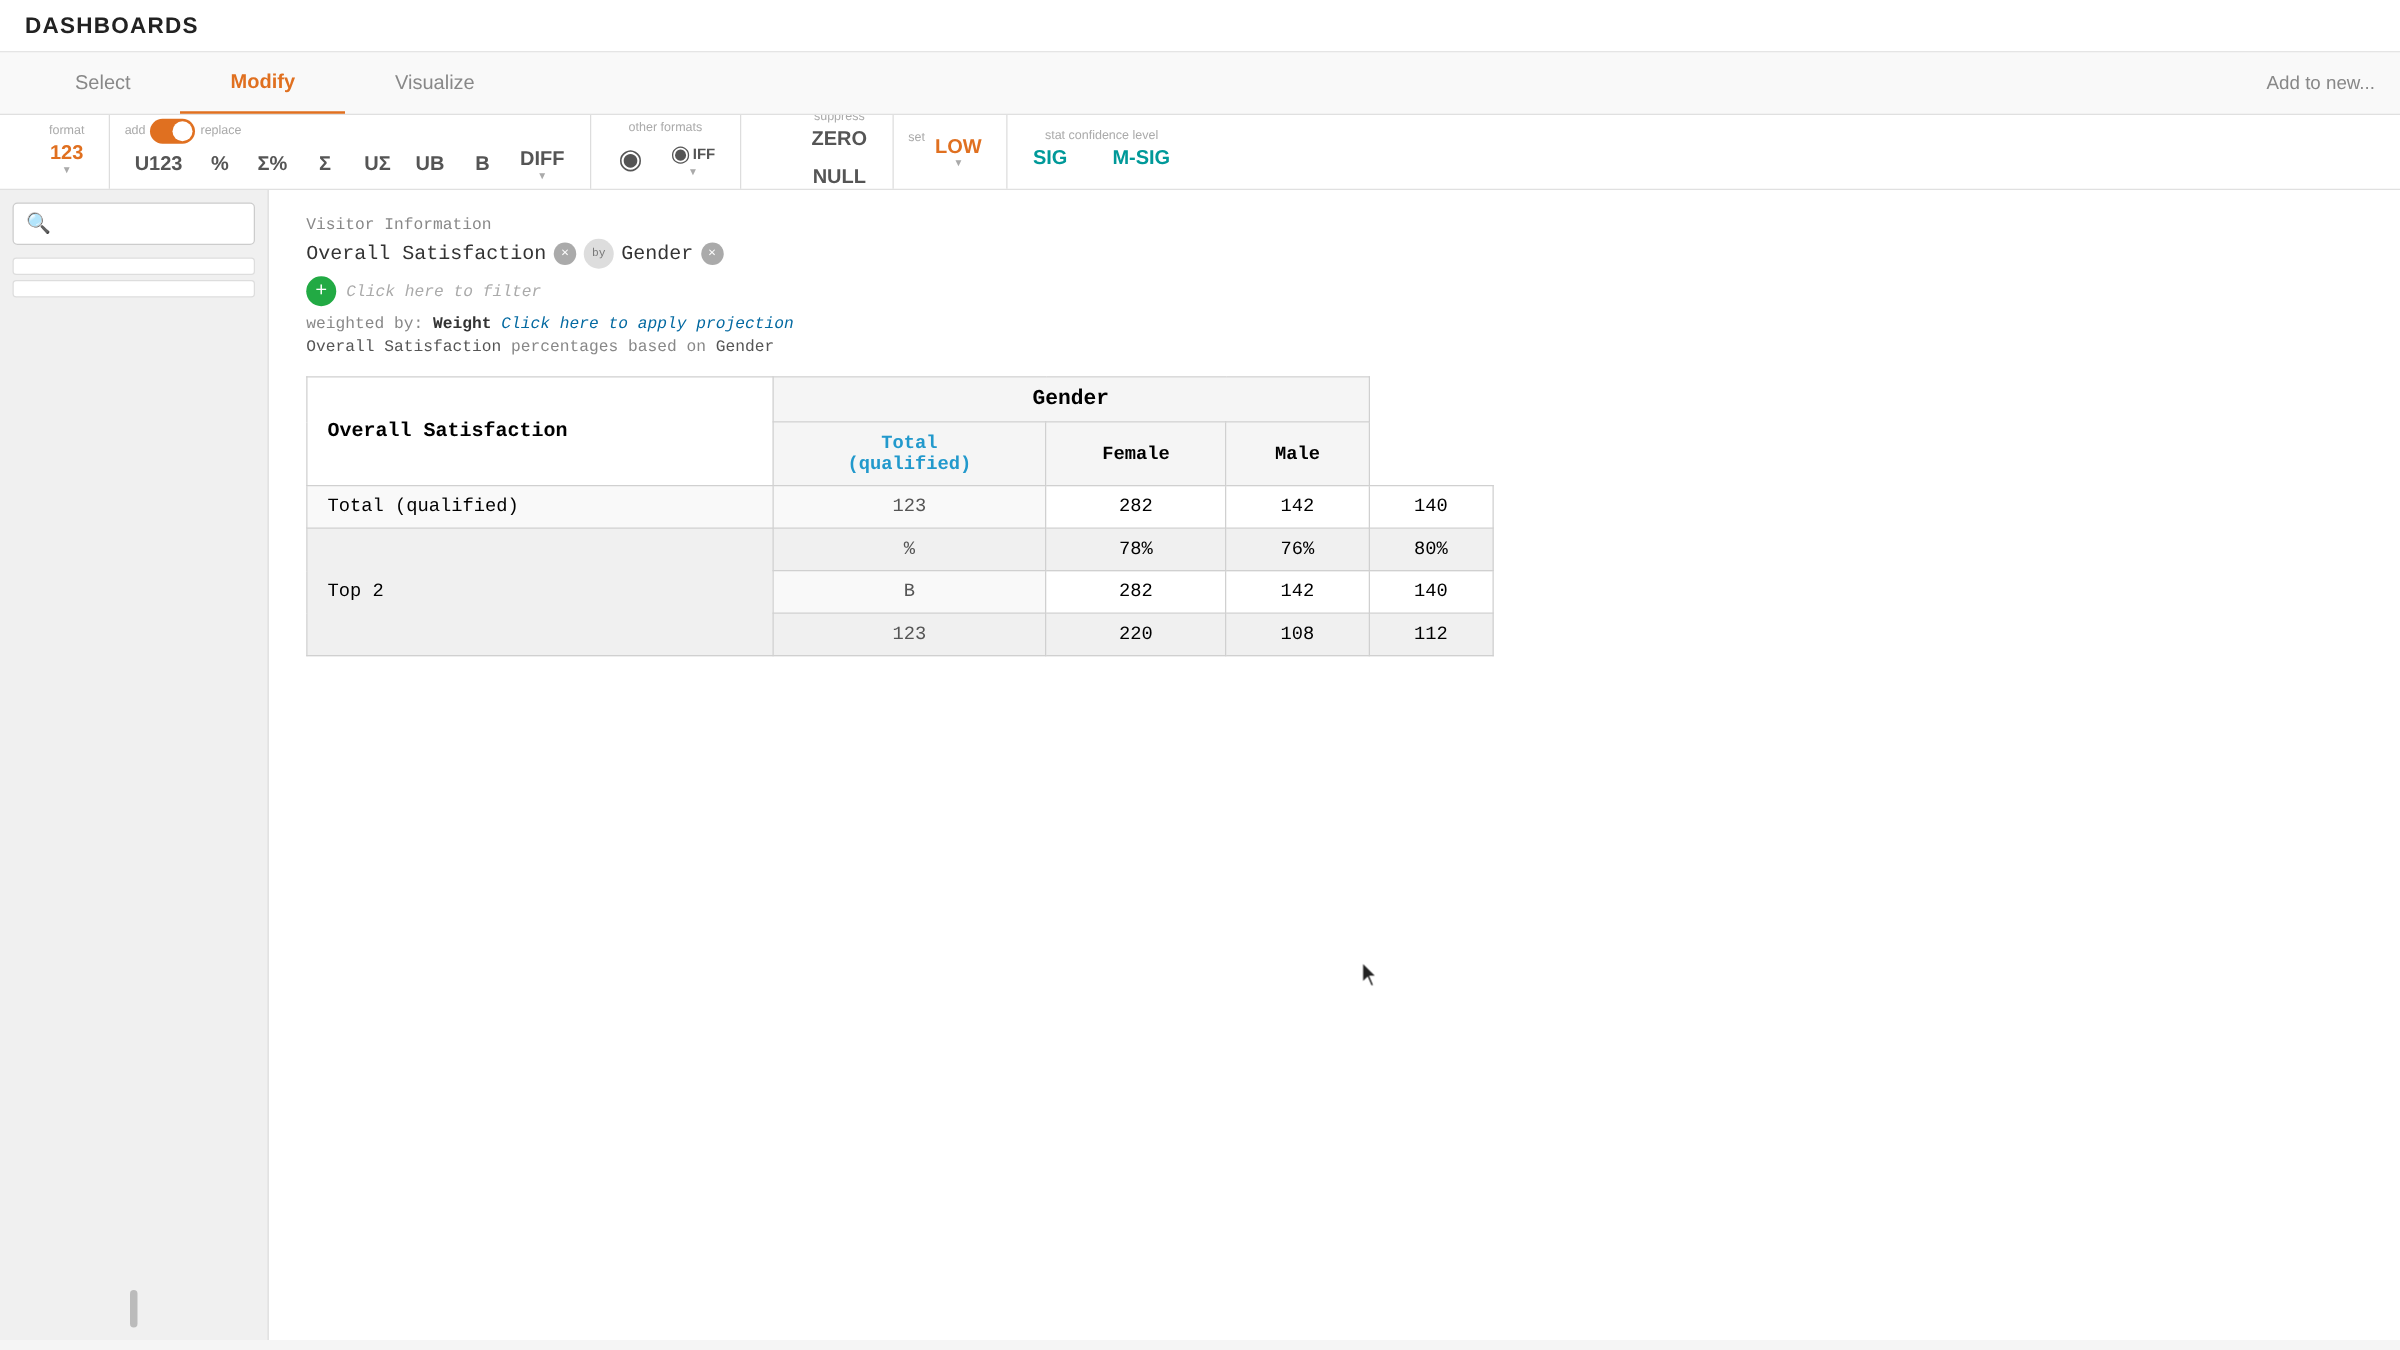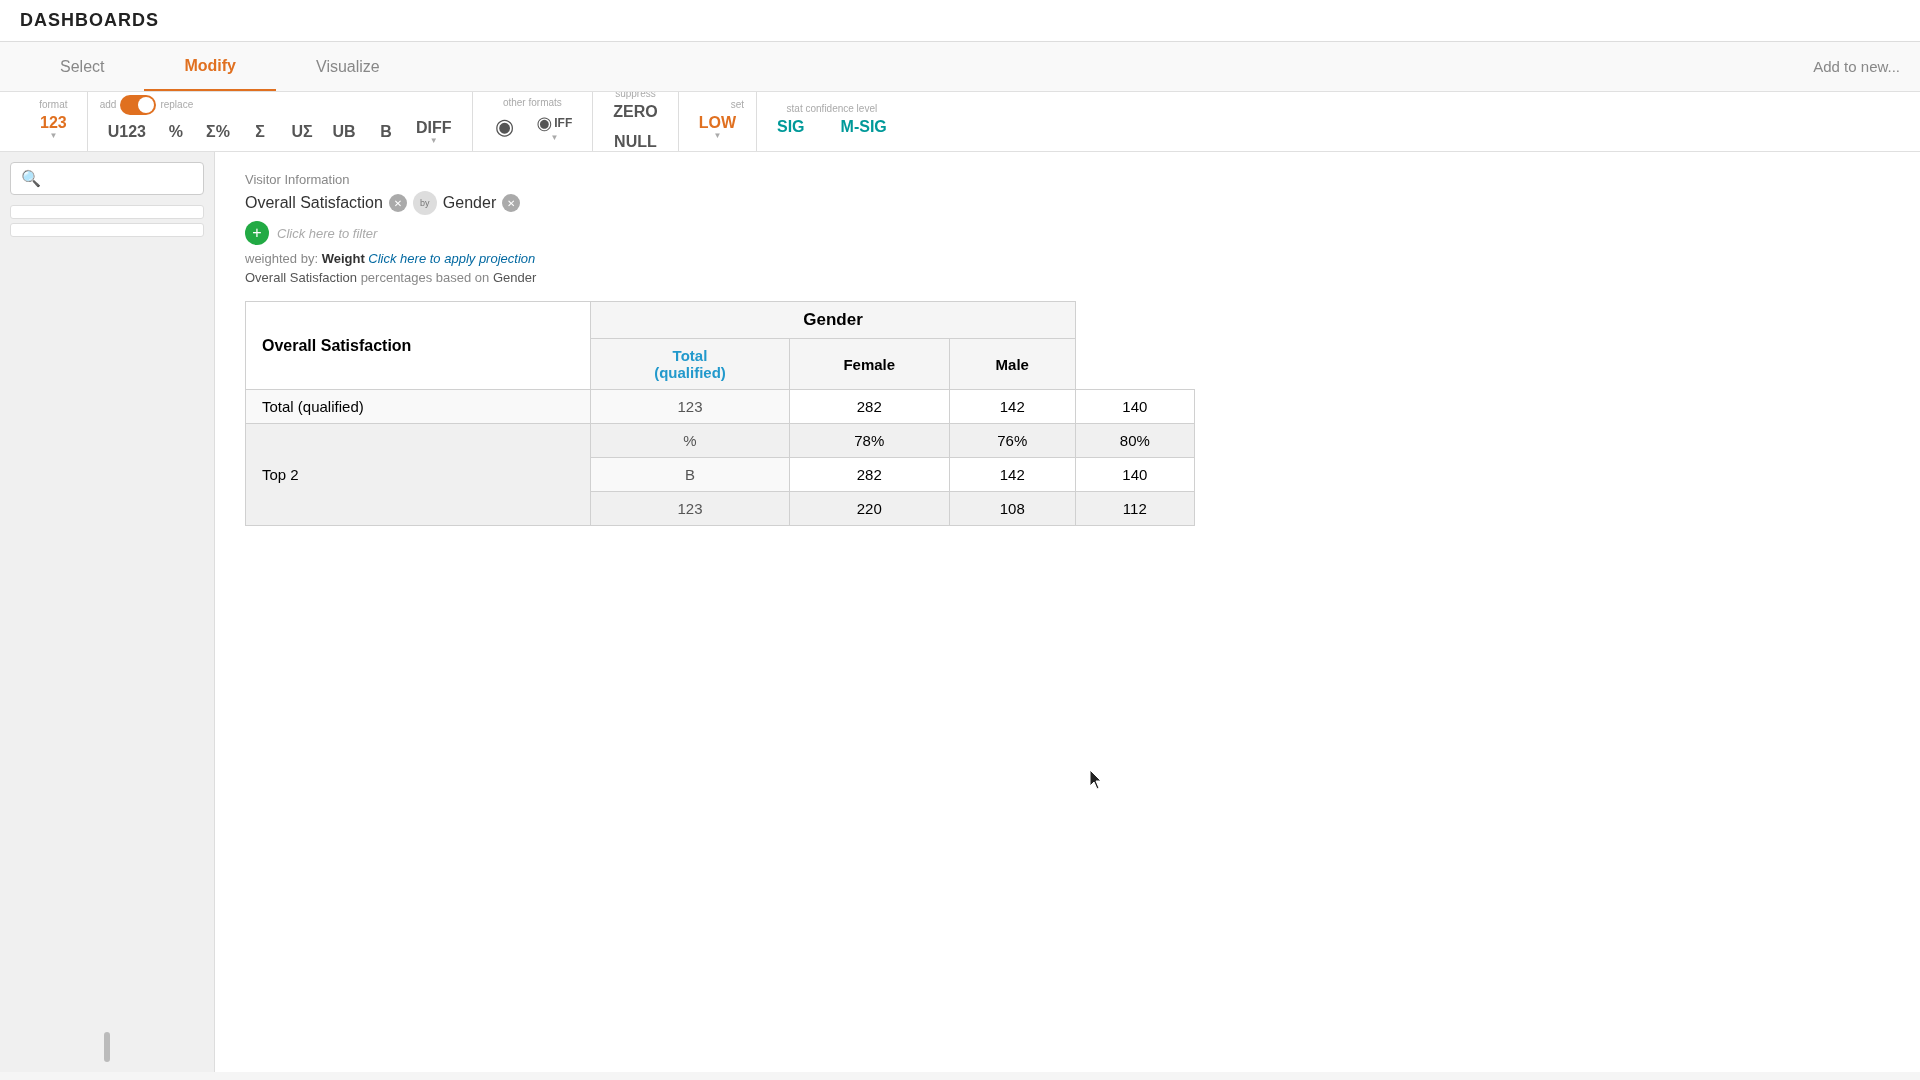--- a/index.html
+++ b/index.html
@@ -153,20 +153,21 @@
       color: #555;
       cursor: pointer;
     }
 
     
     .content-area {
       flex: 1;
       padding: 20px 30px;
       background: #fff;
       overflow-y: auto;
+      font-family: Liberation Mono, monospace;
     }
 
     
     .filter-area {
       margin-bottom: 16px;
     }
     .filter-section-title {
       font-size: 13px;
       color: #888;
       margin-bottom: 4px;
@@ -373,35 +374,35 @@
             <span style="font-size:18px;color:#555;">◉</span>
             <span style="font-size:12px;color:#555;font-weight:bold;">IFF</span>
           </div>
           <span class="sub-arrow">▼</span>
         </div>
       </div>
     </div>
   </div>
 
   <div class="toolbar-section">
-    <div style="display:flex;flex-direction:column;align-items:center;">
+    <div style="display:flex;flex-direction:column;align-items:center;margin-left:36px;">
       <span class="toolbar-top-label">suppress</span>
       <div style="display:flex;gap:4px;flex-direction:column;">
         <div class="toolbar-item">
           <span class="toolbar-item-text gray">ZERO</span>
         </div>
         <div class="toolbar-item">
           <span class="toolbar-item-text gray">NULL</span>
         </div>
       </div>
     </div>
   </div>
 
   <div class="toolbar-section">
-    <div style="display:flex;flex-direction:column;align-items:flex-end;">
+    <div style="display:flex;flex-direction:row;align-items:flex-start;">
       <span class="toolbar-top-label">set</span>
       <div class="toolbar-item">
         <span class="toolbar-item-text orange">LOW</span>
         <span class="sub-arrow">▼</span>
       </div>
     </div>
   </div>
 
   <div class="toolbar-section">
     <div style="display:flex;flex-direction:column;align-items:center;">

